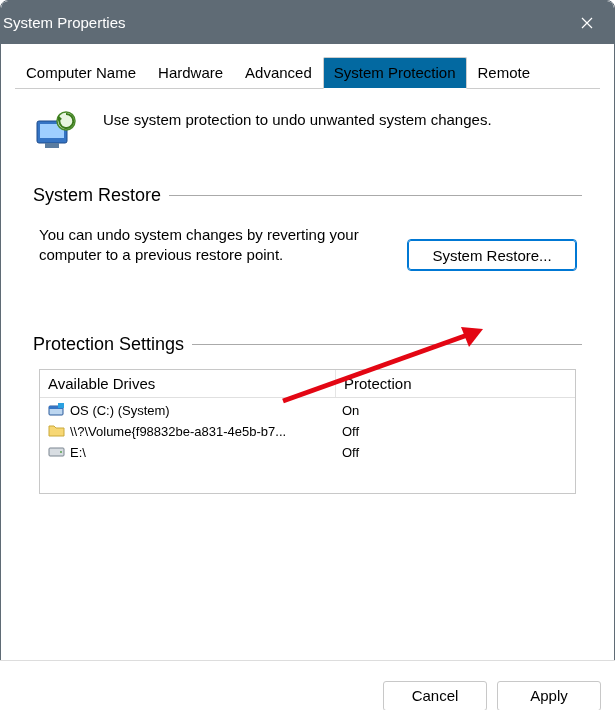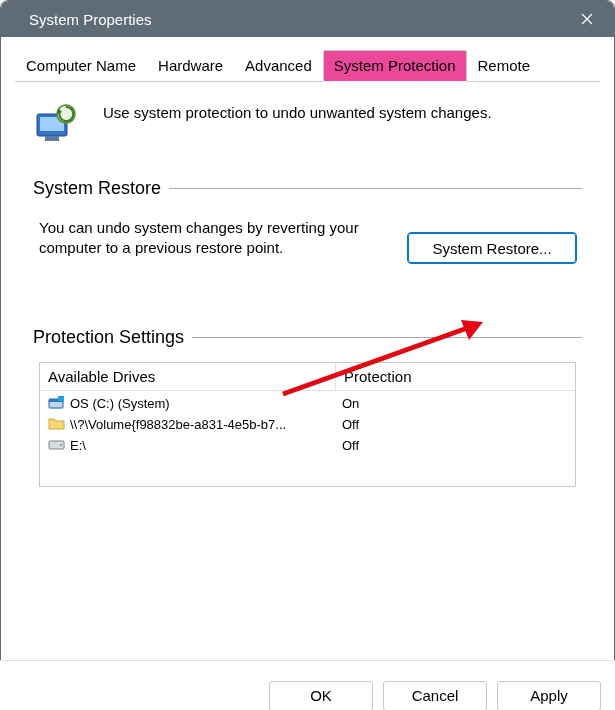--- a/index.html
+++ b/index.html
@@ -10,24 +10,24 @@
     background: #fff;
     width: 615px;
     height: 710px;
     overflow: hidden;
     border-radius: 8px;
     border: 1px solid #5f6b75;
   }
   .titlebar {
     background: #5f6b75;
     color: #fff;
-    height: 36px;
-    display: flex;
-    align-items: center;
-    padding: 0 4px 0 28px;
+    height: 43px;
+    display: flex;
+    align-items: center;
+    padding: 0 4px 0 2px;
     border-radius: 7px 7px 0 0;
   }
   .titlebar-title { flex: 1; font-size: 15px; }
   .titlebar-close {
     width: 46px; height: 32px;
     display: flex; align-items: center; justify-content: center;
     color: #fff; font-size: 14px;
   }
   .content {
     padding: 12px 14px 0 14px;
@@ -43,21 +43,21 @@
     color: #000;
     position: relative;
     top: 1px;
     border: 1px solid transparent;
     border-bottom: none;
     cursor: default;
   }
   .tab.active {
     border: 1px solid #ccc;
     border-bottom: 1px solid #fff;
-    background: #ec4899;
+    background: #0369a1;
     border-radius: 2px 2px 0 0;
   }
   .tab-panel {
     padding: 20px 18px 10px 18px;
     position: relative;
   }
   .intro-row {
     display: flex;
     align-items: flex-start;
     gap: 24px;
@@ -272,16 +272,15 @@
 
     <svg class="arrow-overlay" width="230" height="90" viewBox="0 0 230 90">
       <line x1="10" y1="80" x2="200" y2="12" stroke="#e30613" stroke-width="5"></line>
       <polygon points="210,8 188,6 196,26" fill="#e30613"></polygon>
     </svg>
 
   </div>
 </div>
 
 <div class="bottom-bar">
-  <button class="btn">OK</button>
   <button class="btn">Cancel</button>
   <button class="btn disabled">Apply</button>
 </div>
 
 </body></html>

